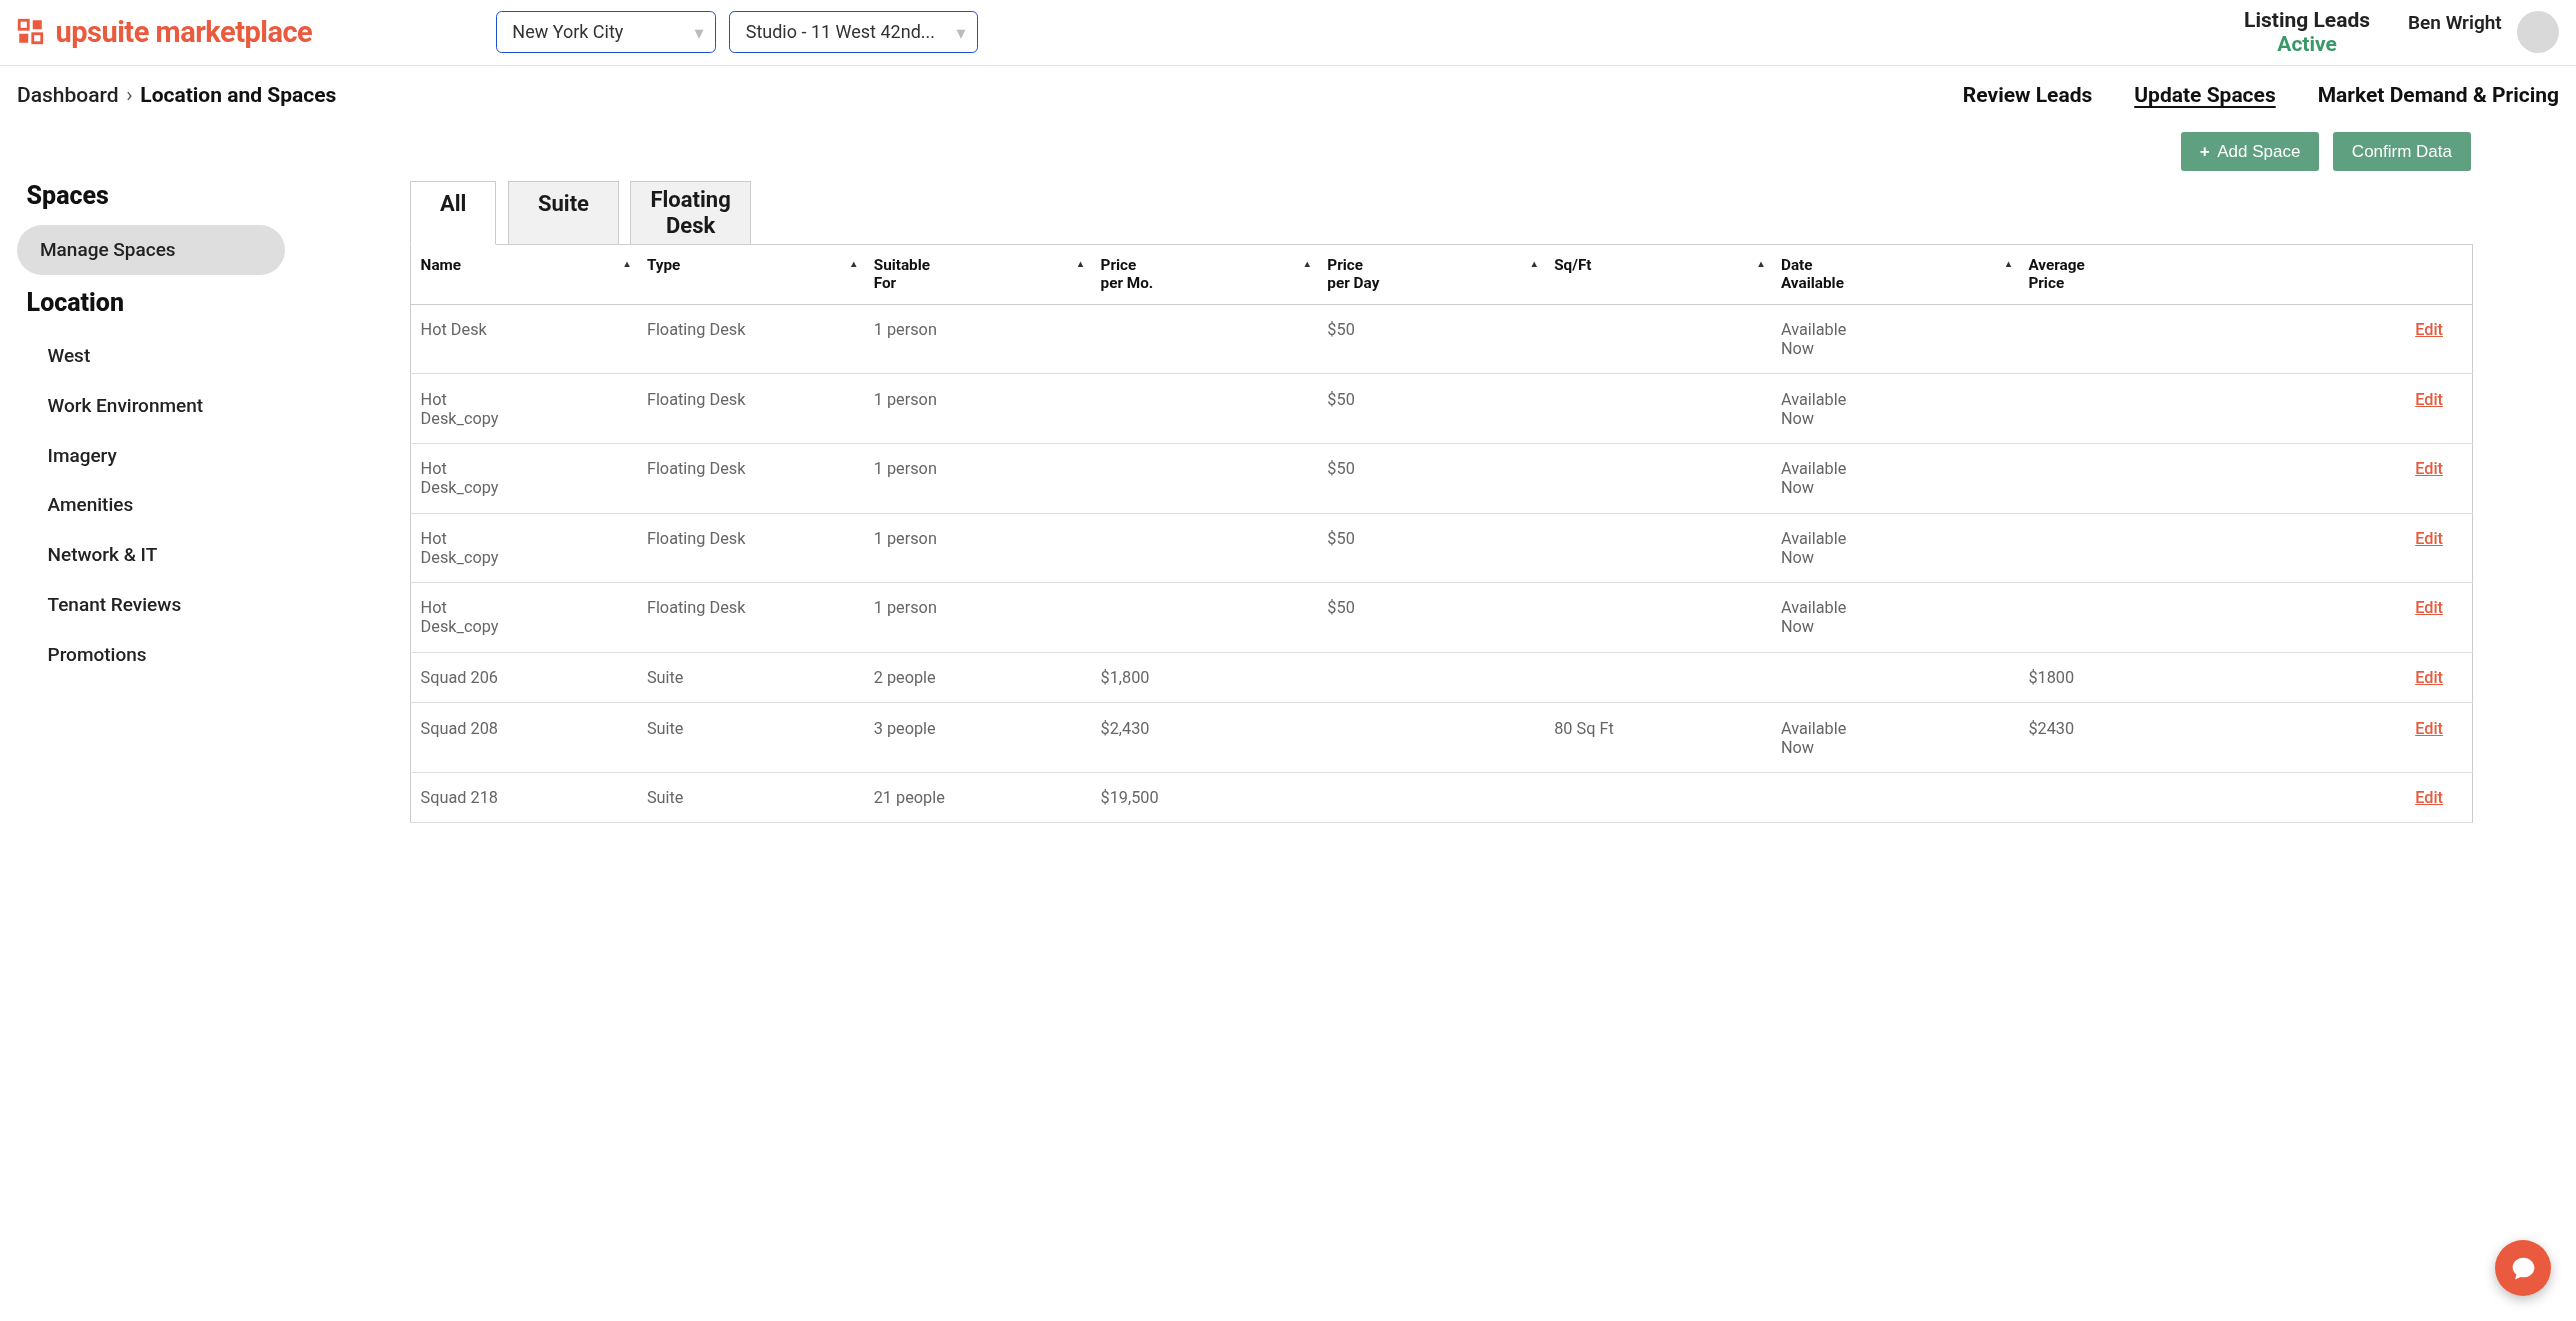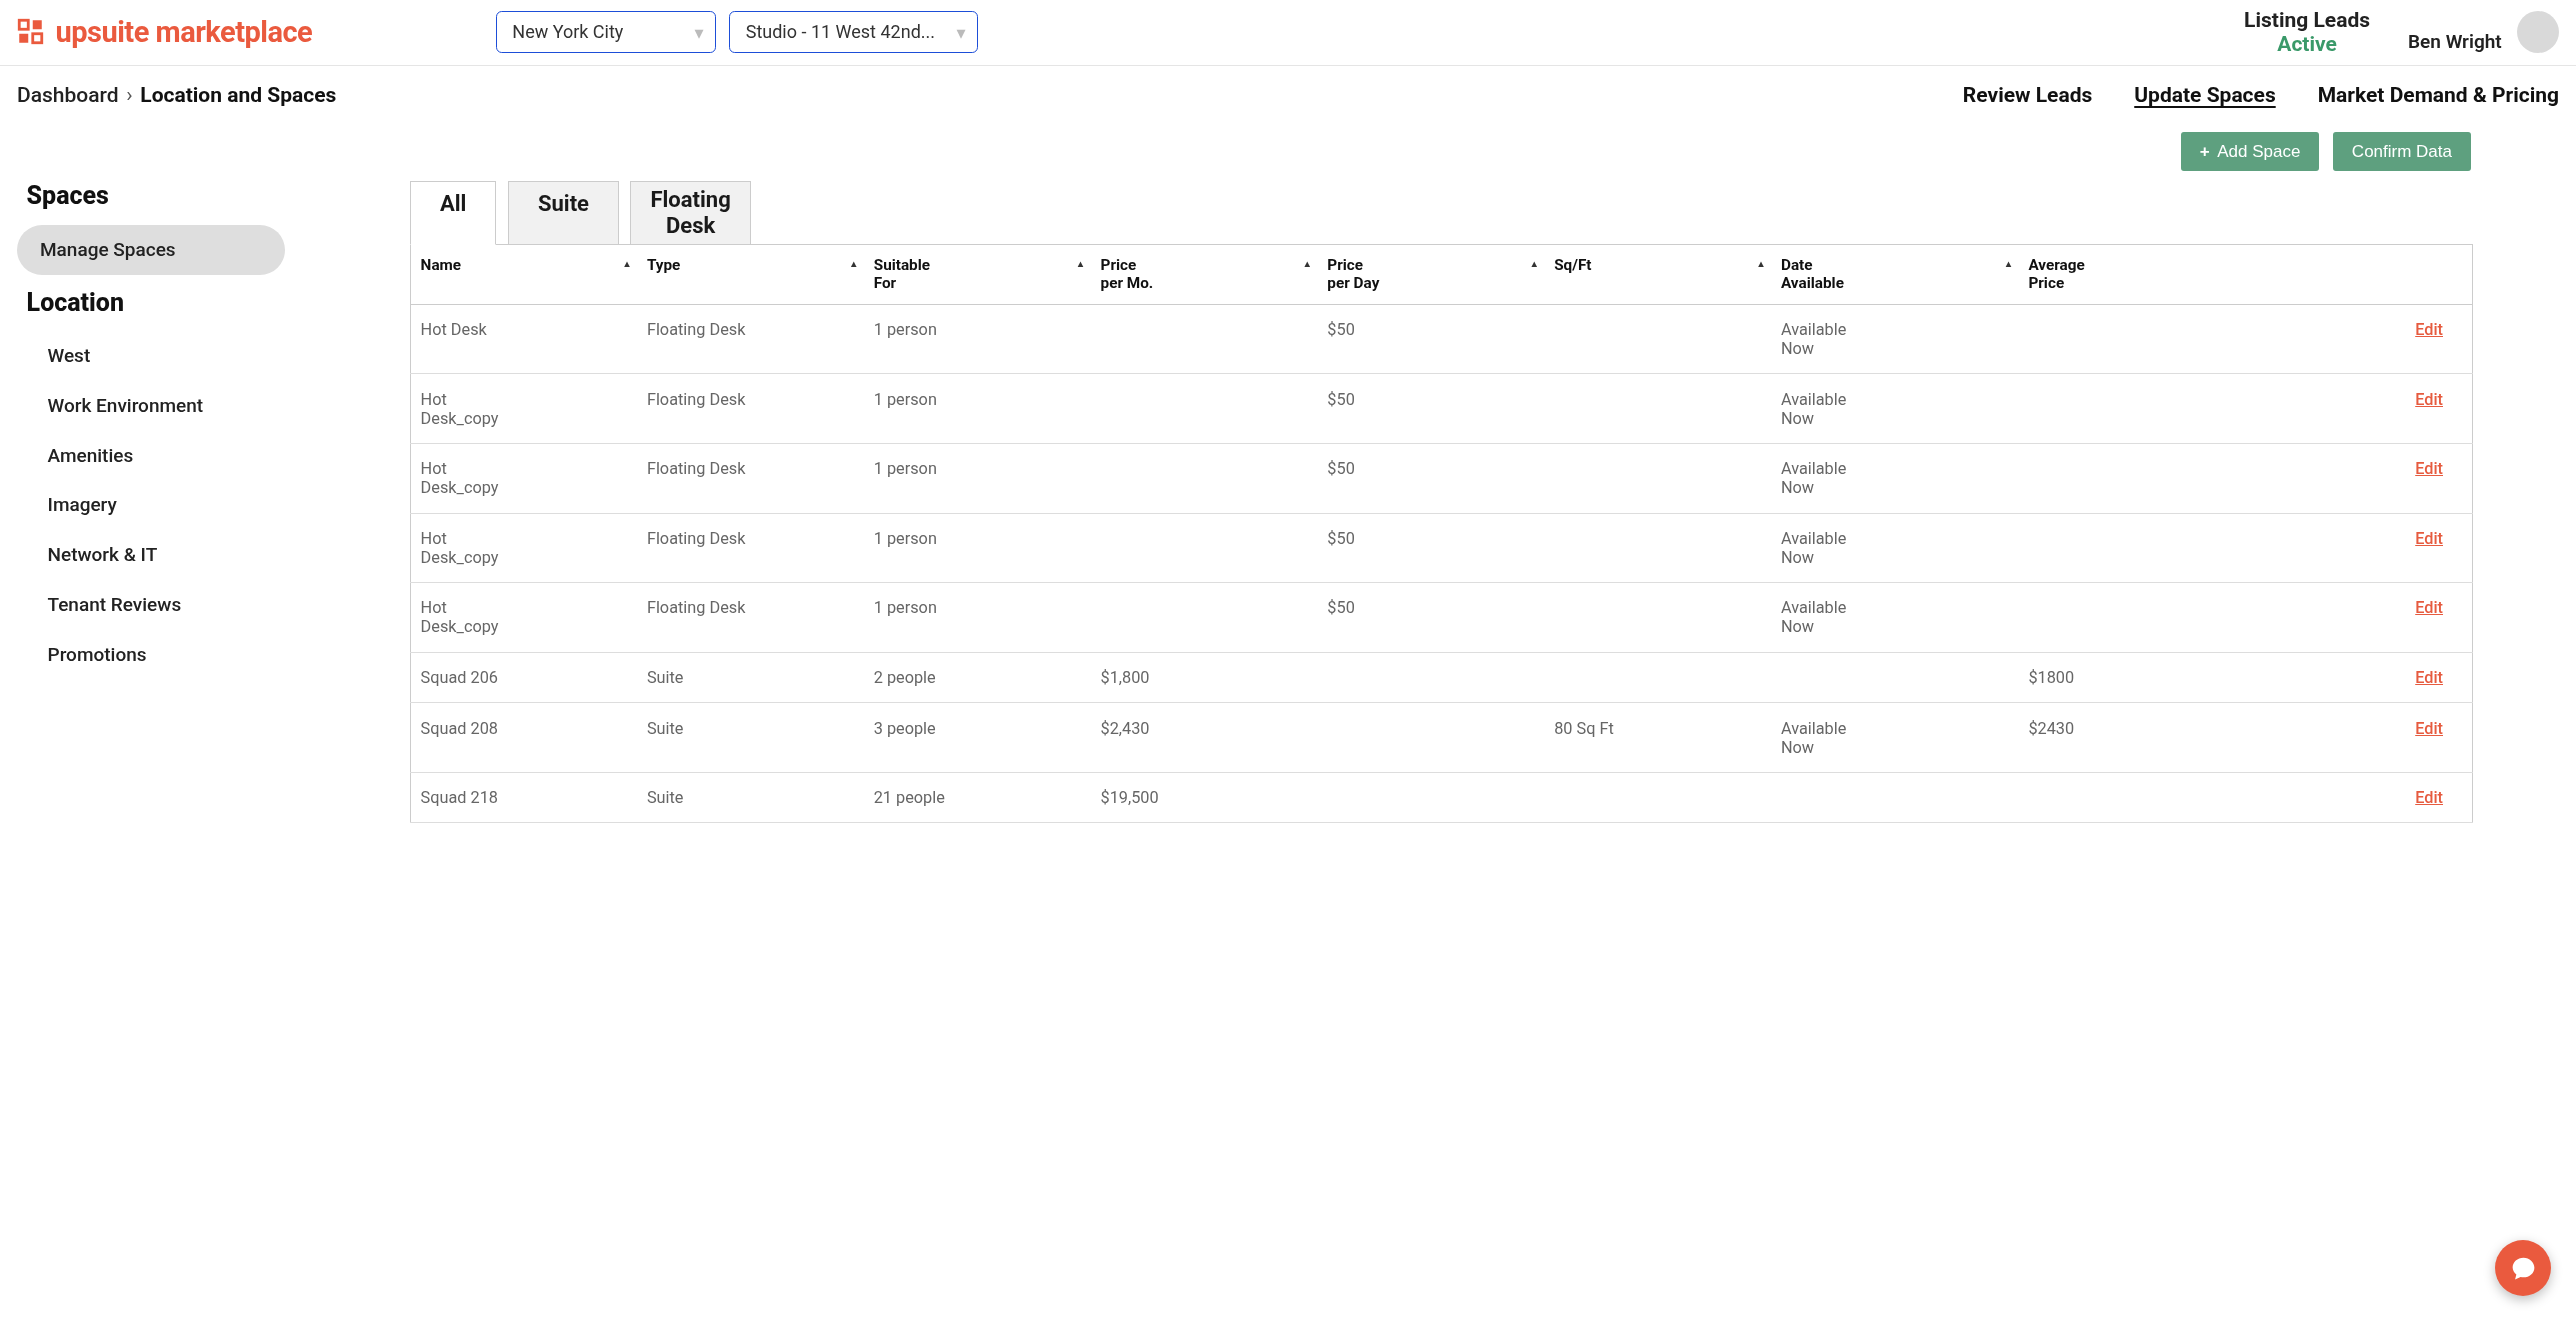--- a/index.html
+++ b/index.html
@@ -11,21 +11,21 @@
 .logo-text { font-size: 29px; font-weight: 700; color: #ea5a3e; letter-spacing: -0.5px; }
 
 .selects { display: flex; gap: 13.4px; margin-left: 77px;}
 .sel { position: relative; border: 1px solid #1d4ed8; border-radius: 5.7px; padding: 9.6px 42px 9.6px 15.3px; font-size: 18px; color: #333; background:#fff; min-width: 220px; cursor:pointer;}
 .sel .chev { position: absolute; right: 11.5px; top: 50%; transform: translateY(-50%); color: #bbb; }
 
 .header-right { margin-left: auto; display: flex; align-items: center; gap: 38px; }
 .listing-status { text-align: center; }
 .listing-status .lbl { font-size: 21px; font-weight: 700; color: #222; }
 .listing-status .val { font-size: 21px; font-weight: 700; color: #3a9969; }
-.user { display: flex; align-items: flex-end; gap: 15.3px; }
+.user { display: flex; align-items: flex-start; gap: 15.3px; }
 .user .name { font-size: 19px; font-weight: 600; color: #222;}
 .avatar { width: 42px; height: 42px; border-radius: 50%; background: #d9d9d9; }
 
 .subnav { display: flex; align-items: center; padding: 17px 17px 7.7px; }
 .breadcrumb { font-size: 21px; display:flex; align-items:center; gap:7.7px;}
 .breadcrumb .dash { font-weight: 500; color:#222; cursor:pointer;}
 .breadcrumb .sep { color:#555; }
 .breadcrumb .cur { font-weight: 700; color:#111; }
 .tabs-right { margin-left: auto; display: flex; gap: 42px; font-size: 21px; font-weight: 700; }
 .tabs-right .tab { cursor:pointer; color:#111;}
@@ -118,22 +118,22 @@
 </div>
 
 <div class="main">
   <div class="sidebar">
     <div class="side-title">Spaces</div>
     <div class="side-item active" style="max-width:268px;">Manage Spaces</div>
     <div class="side-title" style="margin-top:13.4px;">Location</div>
     <div class="side-sub" id="side-sub">
         <div class="side-item">West</div>
         <div class="side-item">Work Environment</div>
+        <div class="side-item">Imagery</div>
         <div class="side-item">Amenities</div>
-        <div class="side-item">Imagery</div>
         <div class="side-item">Network &amp; IT</div>
         <div class="side-item">Tenant Reviews</div>
         <div class="side-item">Promotions</div>
       </div>
   </div>
 
   <div class="content">
     <div class="filter-tabs">
       <div class="ftab active">All</div>
       <div class="ftab">Suite</div>

